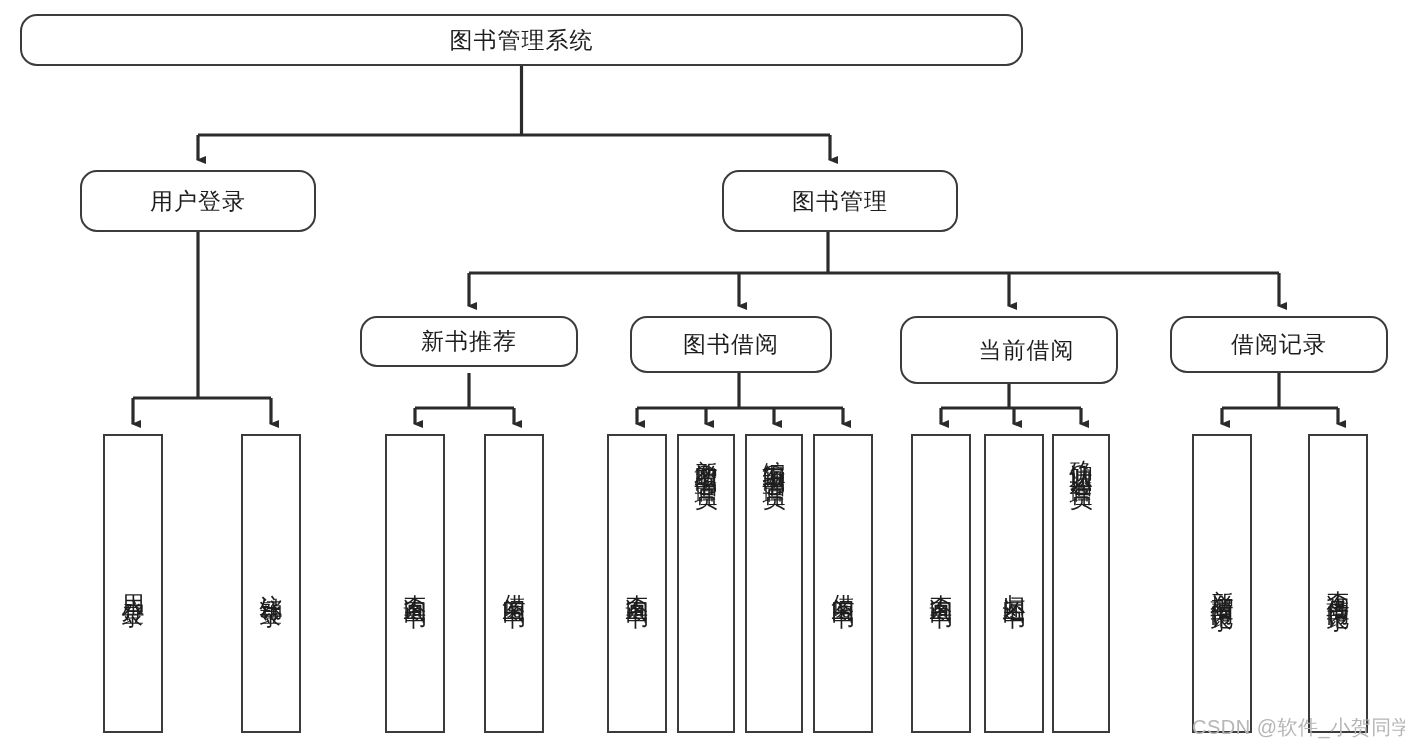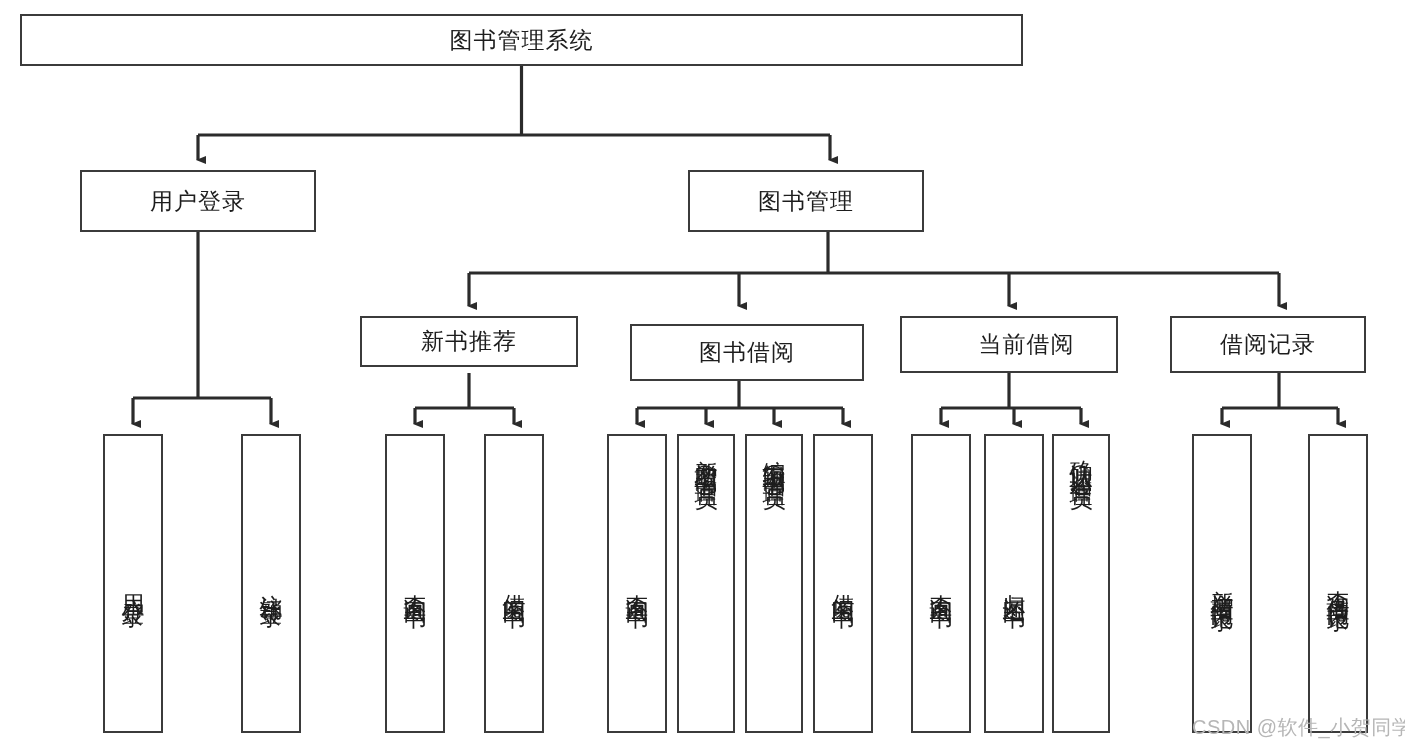--- a/index.html
+++ b/index.html
@@ -9,21 +9,21 @@
   .node{
     position:absolute;
     box-sizing:border-box;
     background:#ffffff;
     border:2px solid #3b3b3b;
     display:flex;
     align-items:center;
     justify-content:center;
     color:#1d1d1d;
   }
-  .node.h{ font-size:23px; letter-spacing:1px; }
+  .node.h{ font-size:23px; letter-spacing:1px;border-radius:17px; }
   .node.v{
     writing-mode:vertical-rl;
     text-orientation:upright;
     font-size:23px;
     letter-spacing:4px;
     line-height:1;
     padding:6px 0;
     justify-content:center;
   }
   .node.v.topalign{ justify-content:flex-start; }
@@ -92,34 +92,34 @@
     </g>
   </svg>
 
   <div class="node h" style="left:20px;top:14px;width:1003px;height:52px;">
     <span class="lbl">图书管理系统</span>
   </div>
 
   <div class="node h" style="left:80px;top:170px;width:236px;height:62px;">
     <span class="lbl">用户登录</span>
   </div>
-  <div class="node h" style="left:688px;top:170px;width:236px;height:62px;">
+  <div class="node h" style="left:722px;top:170px;width:236px;height:62px;">
     <span class="lbl">图书管理</span>
   </div>
 
   <div class="node h" style="left:360px;top:316px;width:218px;height:51px;">
     <span class="lbl">新书推荐</span>
   </div>
-  <div class="node h" style="left:630px;top:316px;width:234px;height:57px;margin-top:8px;">
+  <div class="node h" style="left:630px;top:316px;width:202px;height:57px;">
     <span class="lbl">图书借阅</span>
   </div>
-  <div class="node h" style="left:900px;top:316px;width:218px;height:57px;padding-left:35px;">
+  <div class="node h" style="left:900px;top:316px;width:218px;height:68px;padding-left:35px;">
     <span class="lbl">当前借阅</span>
   </div>
-  <div class="node h" style="left:1170px;top:316px;width:196px;height:57px;">
+  <div class="node h" style="left:1170px;top:316px;width:218px;height:57px;">
     <span class="lbl">借阅记录</span>
   </div>
 
   <div class="node v" style="left:103px;top:434px;width:60px;height:299px;">
     <span class="lbl">用户登录</span>
   </div>
   <div class="node v" style="left:241px;top:434px;width:60px;height:299px;">
     <span class="lbl">注销登录</span>
   </div>
 

